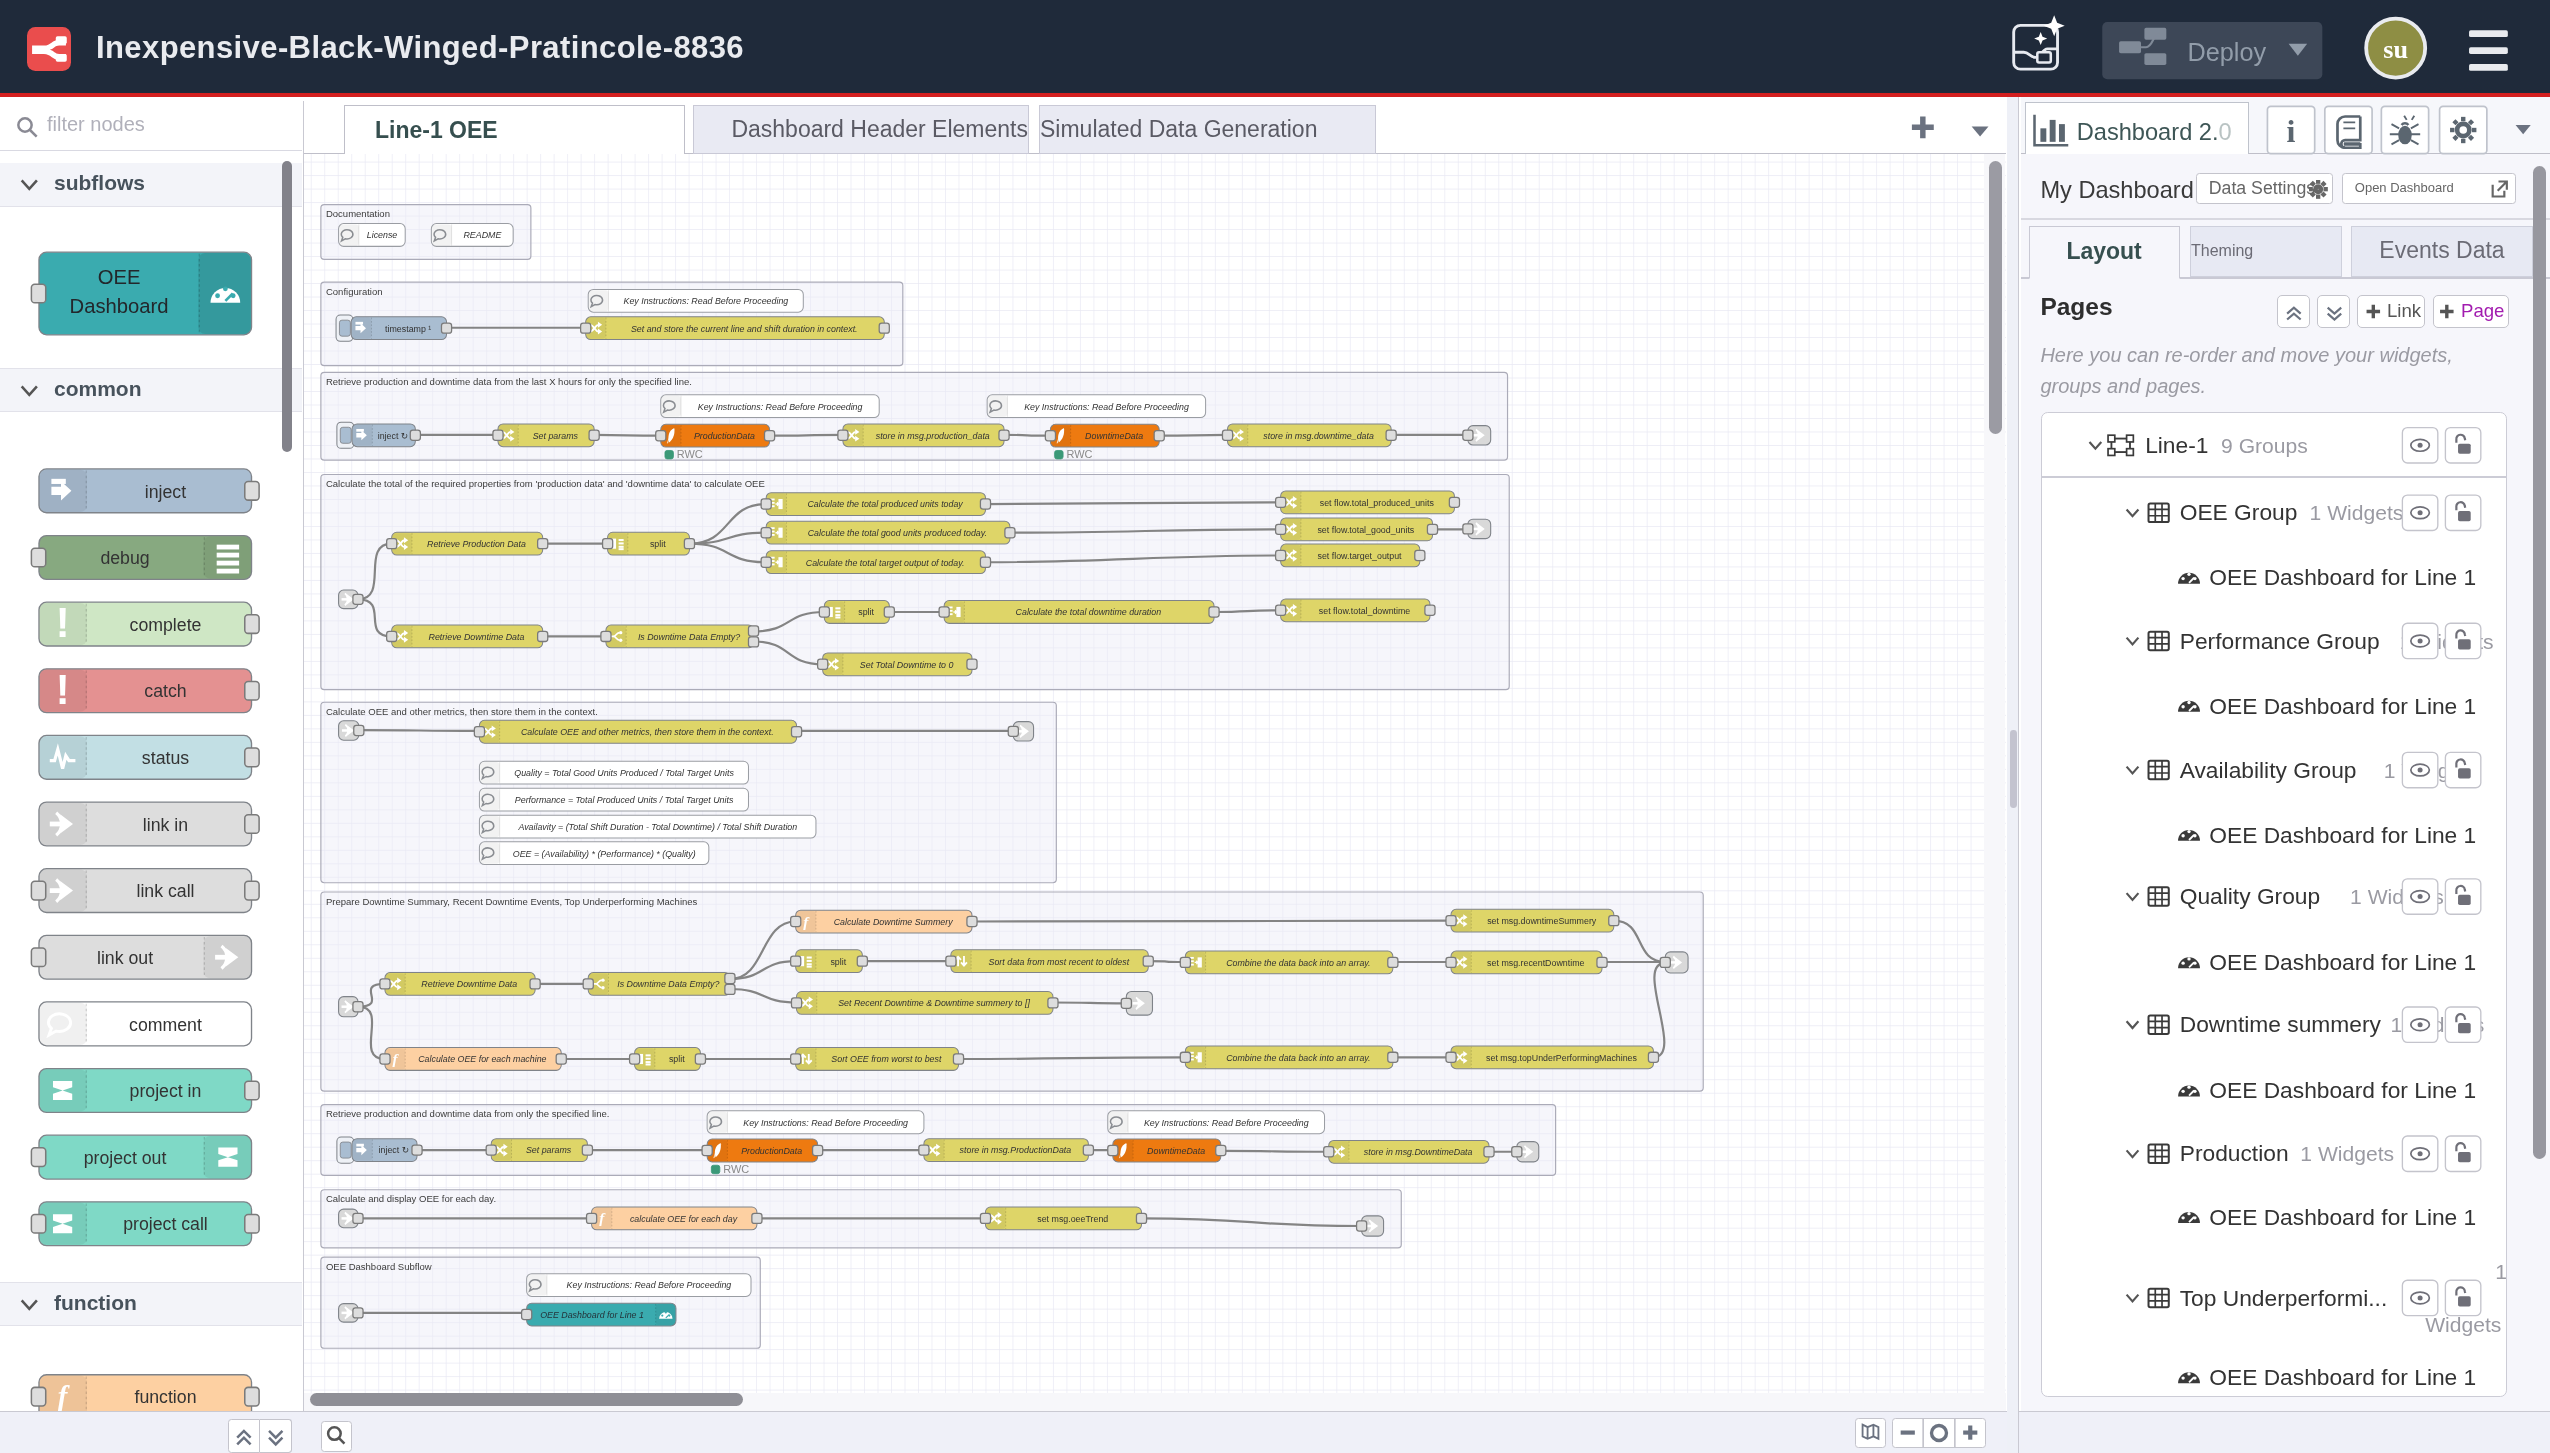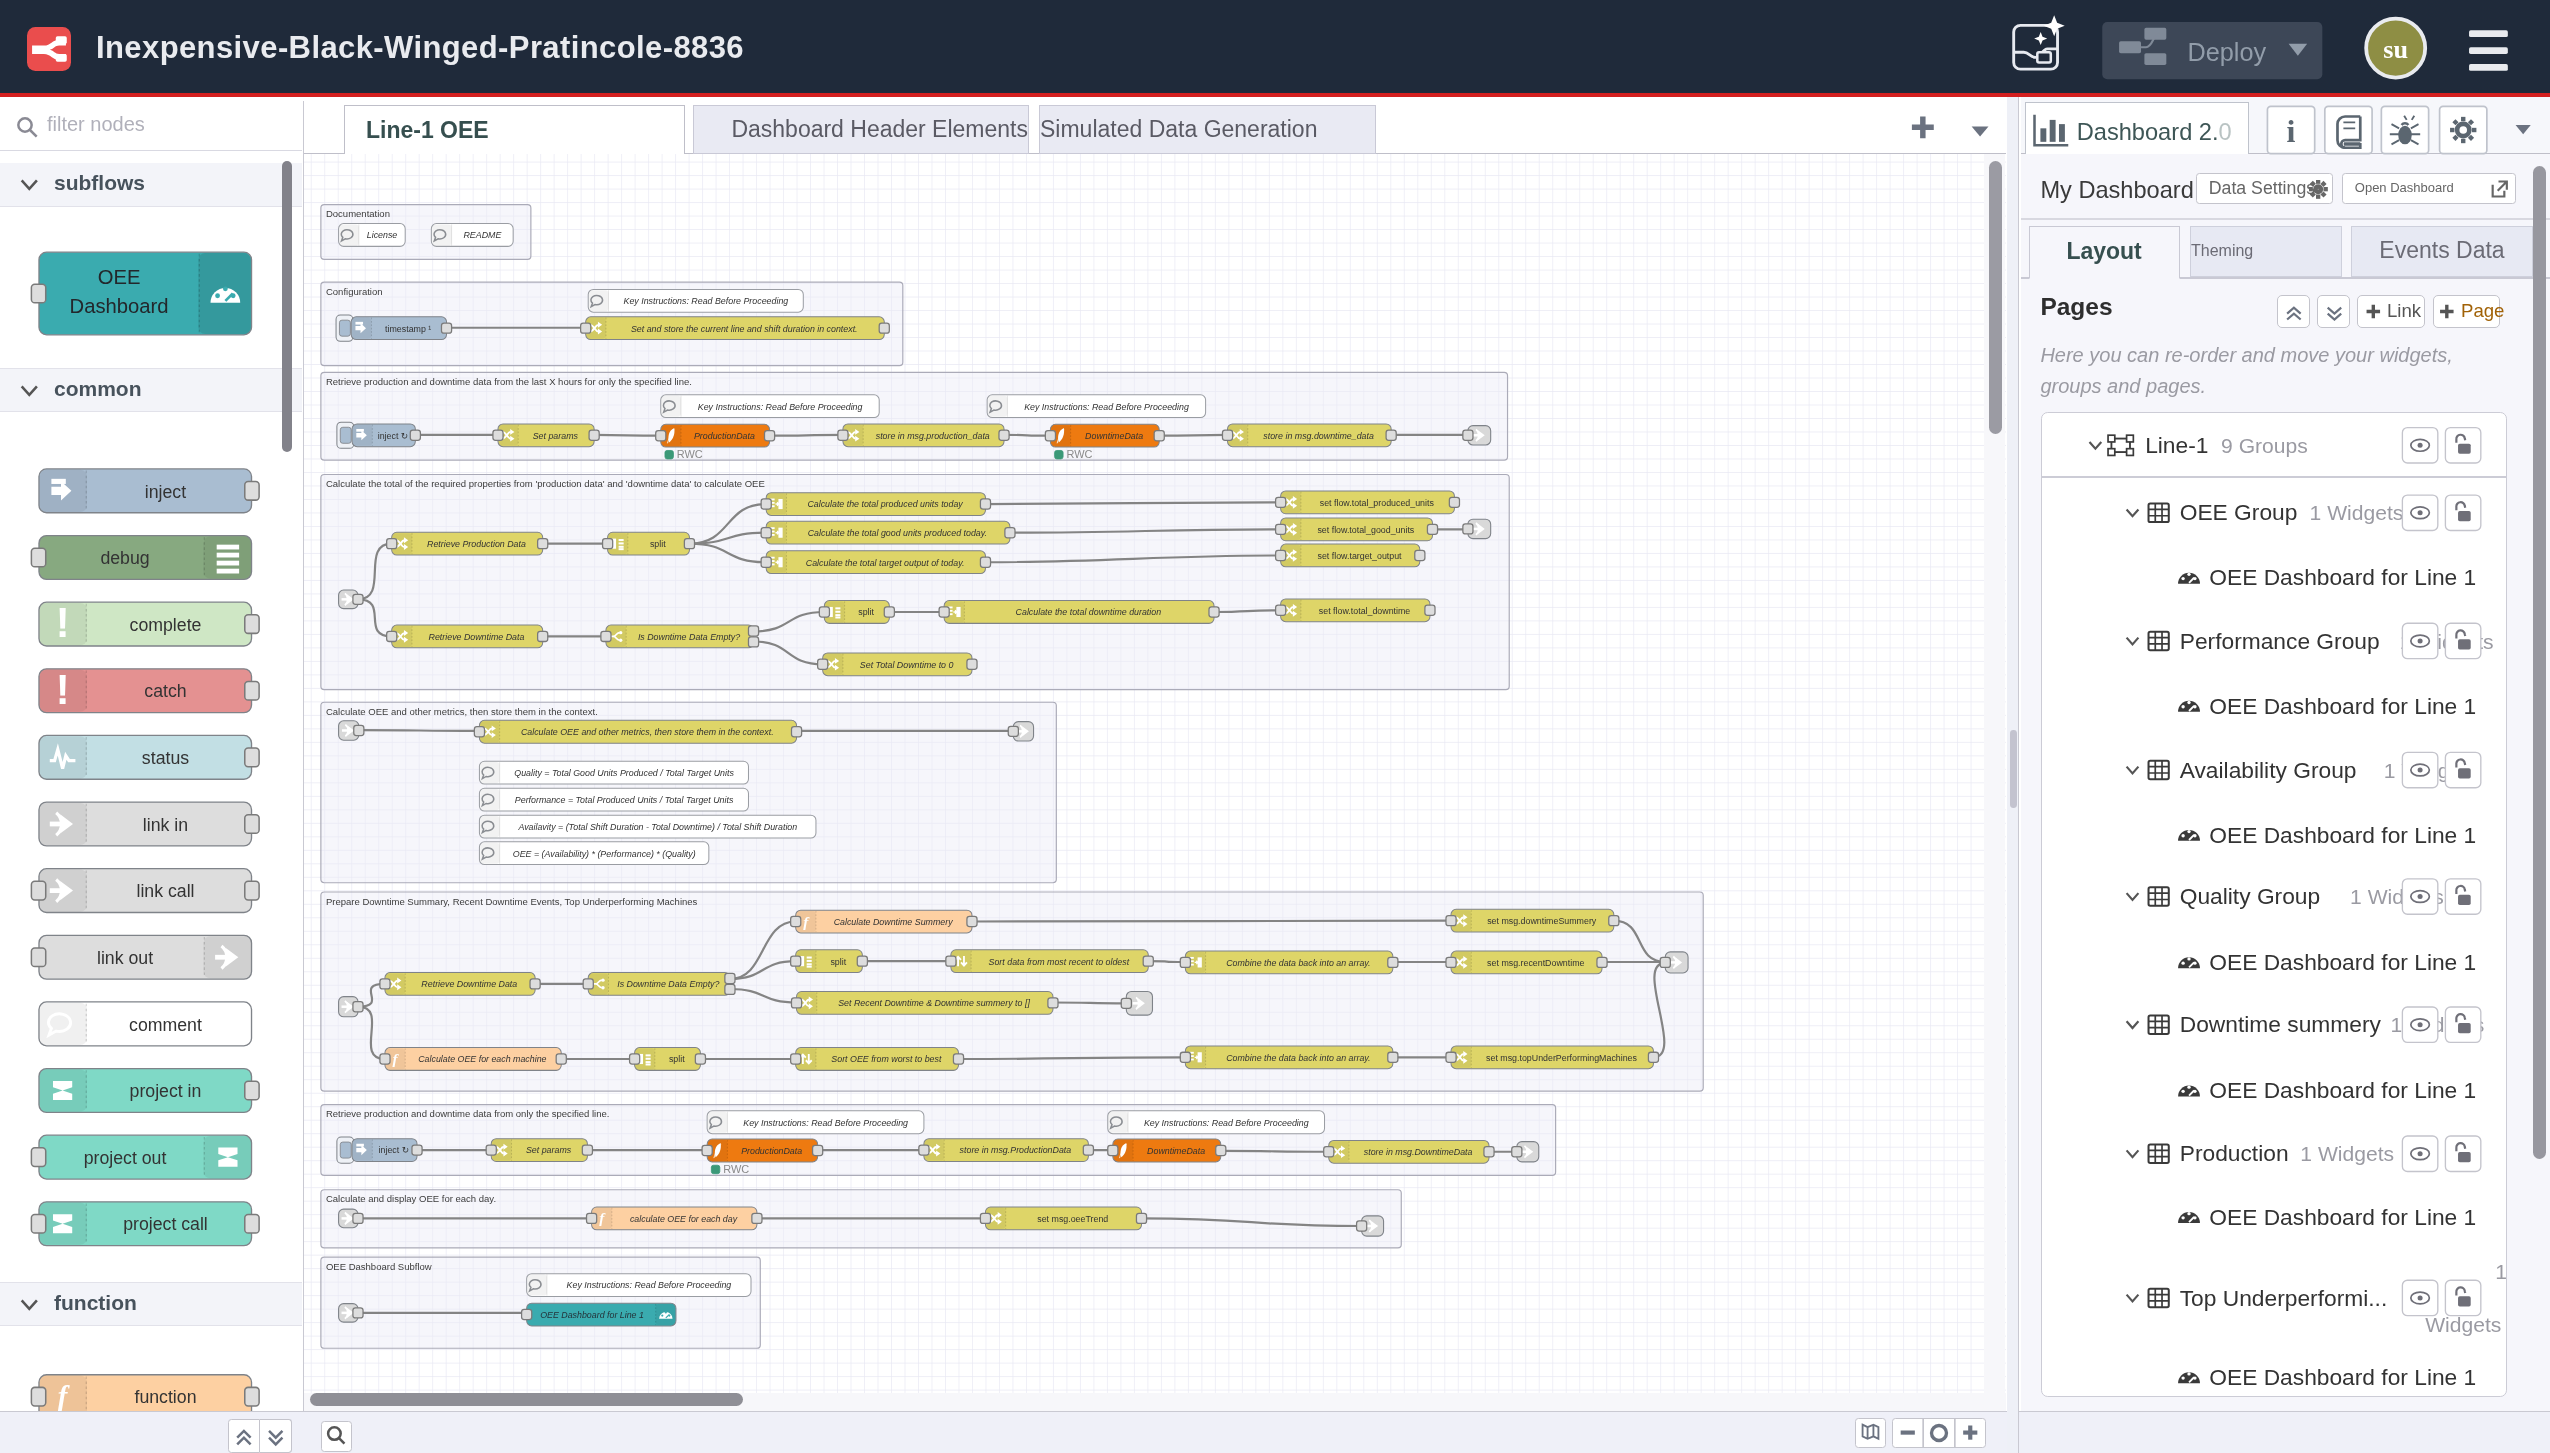--- a/index.html
+++ b/index.html
@@ -190,21 +190,21 @@
         <text x="0" y="6" font-family="Liberation Serif, serif" font-style="italic" font-weight="bold" font-size="18" fill="#fff" text-anchor="middle">f</text>
       </g>
       <text x="196.0" y="1664.0" font-size="21" fill="#333" text-anchor="middle">function</text>
       <rect x="37.0" y="1645.0" width="17.0" height="22.0" rx="4" fill="#dddddd" stroke="#7a7a7a" stroke-width="1.8"></rect>
       <rect x="290.0" y="1645.0" width="17.0" height="22.0" rx="4" fill="#dddddd" stroke="#7a7a7a" stroke-width="1.8"></rect>
   </svg>
   <div class="abs" style="left:282px;top:60px;width:10px;height:291px;background:#82828a;border-radius:5.9px"></div>
 </div>
 
 <div class="abs" style="left:304px;top:97px;width:1702px;height:57px;background:#fff;border-bottom:1.7px solid #bfbfc9">
-  <div class="abs" style="left:40px;top:7.6px;width:341px;height:51px;background:#fff;border:1.7px solid #bfbfc9;border-bottom:none;font-size:23px;font-weight:bold;color:#364f4f;line-height:48px;padding-left:21px">Line-1 OEE</div>
+  <div class="abs" style="left:40px;top:7.6px;width:341px;height:51px;background:#fff;border:1.7px solid #bfbfc9;border-bottom:none;font-size:23px;font-weight:bold;color:#364f4f;line-height:48px;padding-left:30px">Line-1 OEE</div>
   <div class="abs" style="left:389px;top:8.4px;width:336px;height:49px;background:#e9eaf3;border:1.7px solid #c9c9d6;font-size:23px;color:#5a5a64;line-height:46px;text-align:right">Dashboard Header Elements</div>
   <div class="abs" style="left:735px;top:8.4px;width:337px;height:49px;background:#e9eaf3;border:1.7px solid #c9c9d6;font-size:23px;color:#5a5a64;line-height:46px;text-align:left">Simulated Data Generation</div>
   <svg class="abs" style="left:1602px;top:15px" width="101" height="34" viewBox="0 0 120 40">
     <path d="M 20 5 v26 M 7 18 h26" stroke="#6b7280" stroke-width="6.5"></path>
     <path d="M 78 17 l10 12 l10 -12 z" fill="#6b7280"></path>
   </svg>
 </div>
 
 <div class="abs" style="left:304px;top:154px;width:1702px;height:1239px;background:#fff;overflow:hidden">
   <svg width="1702" height="1239" viewBox="360 183 2018 1469">
@@ -953,21 +953,21 @@
 
   <div class="abs" style="left:0;top:180px;width:530px;height:1.7px;background:#c9c9d4"></div>
   <div class="abs" style="left:7.6px;top:129px;width:151px;height:53px;background:#f6f6fb;border:1.7px solid #c9c9d4;border-bottom:1.7px solid #f6f6fb;font-size:23px;font-weight:bold;color:#364f4f;text-align:center;line-height:49px">Layout</div>
   <div class="abs" style="left:169px;top:129px;width:152px;height:51px;background:#e7e9f3;border:1.7px solid #ced0dc;font-size:16px;color:#6b6b75;line-height:47px">Theming</div>
   <div class="abs" style="left:330px;top:129px;width:182px;height:51px;background:#e7e9f3;border:1.7px solid #ced0dc;font-size:23px;color:#6b6b75;text-align:center;line-height:47px">Events Data</div>
 
   <div class="abs" style="left:19.4px;top:196px;font-size:24.5px;font-weight:bold;color:#2e2e2e">Pages</div>
   <div class="abs" style="left:256px;top:198px;width:33px;height:33px;background:#fff;border:1.7px solid #c4c4cc;border-radius:5px"></div>
   <div class="abs" style="left:296px;top:198px;width:33px;height:33px;background:#fff;border:1.7px solid #c4c4cc;border-radius:5px"></div>
   <div class="abs" style="left:336px;top:198px;width:68px;height:33px;background:#fff;border:1.7px solid #c4c4cc;border-radius:5px;font-size:18.6px;color:#555;line-height:29.5px;text-align:left;padding-left:29px">Link</div>
-  <div class="abs" style="left:412px;top:198px;width:67px;height:33px;background:#fff;border:1.7px solid #c4c4cc;border-radius:5px;font-size:18.6px;color:#a16207;line-height:29.5px;text-align:left;padding-left:27px">Page</div>
+  <div class="abs" style="left:412px;top:198px;width:76px;height:33px;background:#fff;border:1.7px solid #c4c4cc;border-radius:5px;font-size:18.6px;color:#a21caf;line-height:29.5px;text-align:left;padding-left:27px">Page</div>
   <svg class="abs" style="left:256px;top:198px" width="245" height="33" viewBox="0 0 290 39">
     <path d="M 12 22 l8 -7 l8 7 M 12 29 l8 -7 l8 7" stroke="#6b7280" stroke-width="2.6" fill="none"></path>
     <path d="M 60 15 l8 7 l8 -7 M 60 22 l8 7 l8 -7" stroke="#6b7280" stroke-width="2.6" fill="none"></path>
     <path d="M 106 19.5 h16 M 114 11.5 v16" stroke="#555" stroke-width="4"></path>
     <path d="M 193 19.5 h16 M 201 11.5 v16" stroke="#555" stroke-width="4"></path>
   </svg>
   <div class="abs" style="left:19.4px;top:243px;width:472px;font-size:20px;font-style:italic;color:#9a9aa2;line-height:31px">Here you can re-order and move your widgets, groups and pages.</div>
 
   <div class="abs" style="left:20px;top:315px;width:466px;height:985px;background:#fff;border:1.7px solid #ccccd6;border-radius:6.7px"></div>
   <div class="abs" style="left:20px;top:379px;width:466px;height:1.7px;background:#ccccd6"></div>

